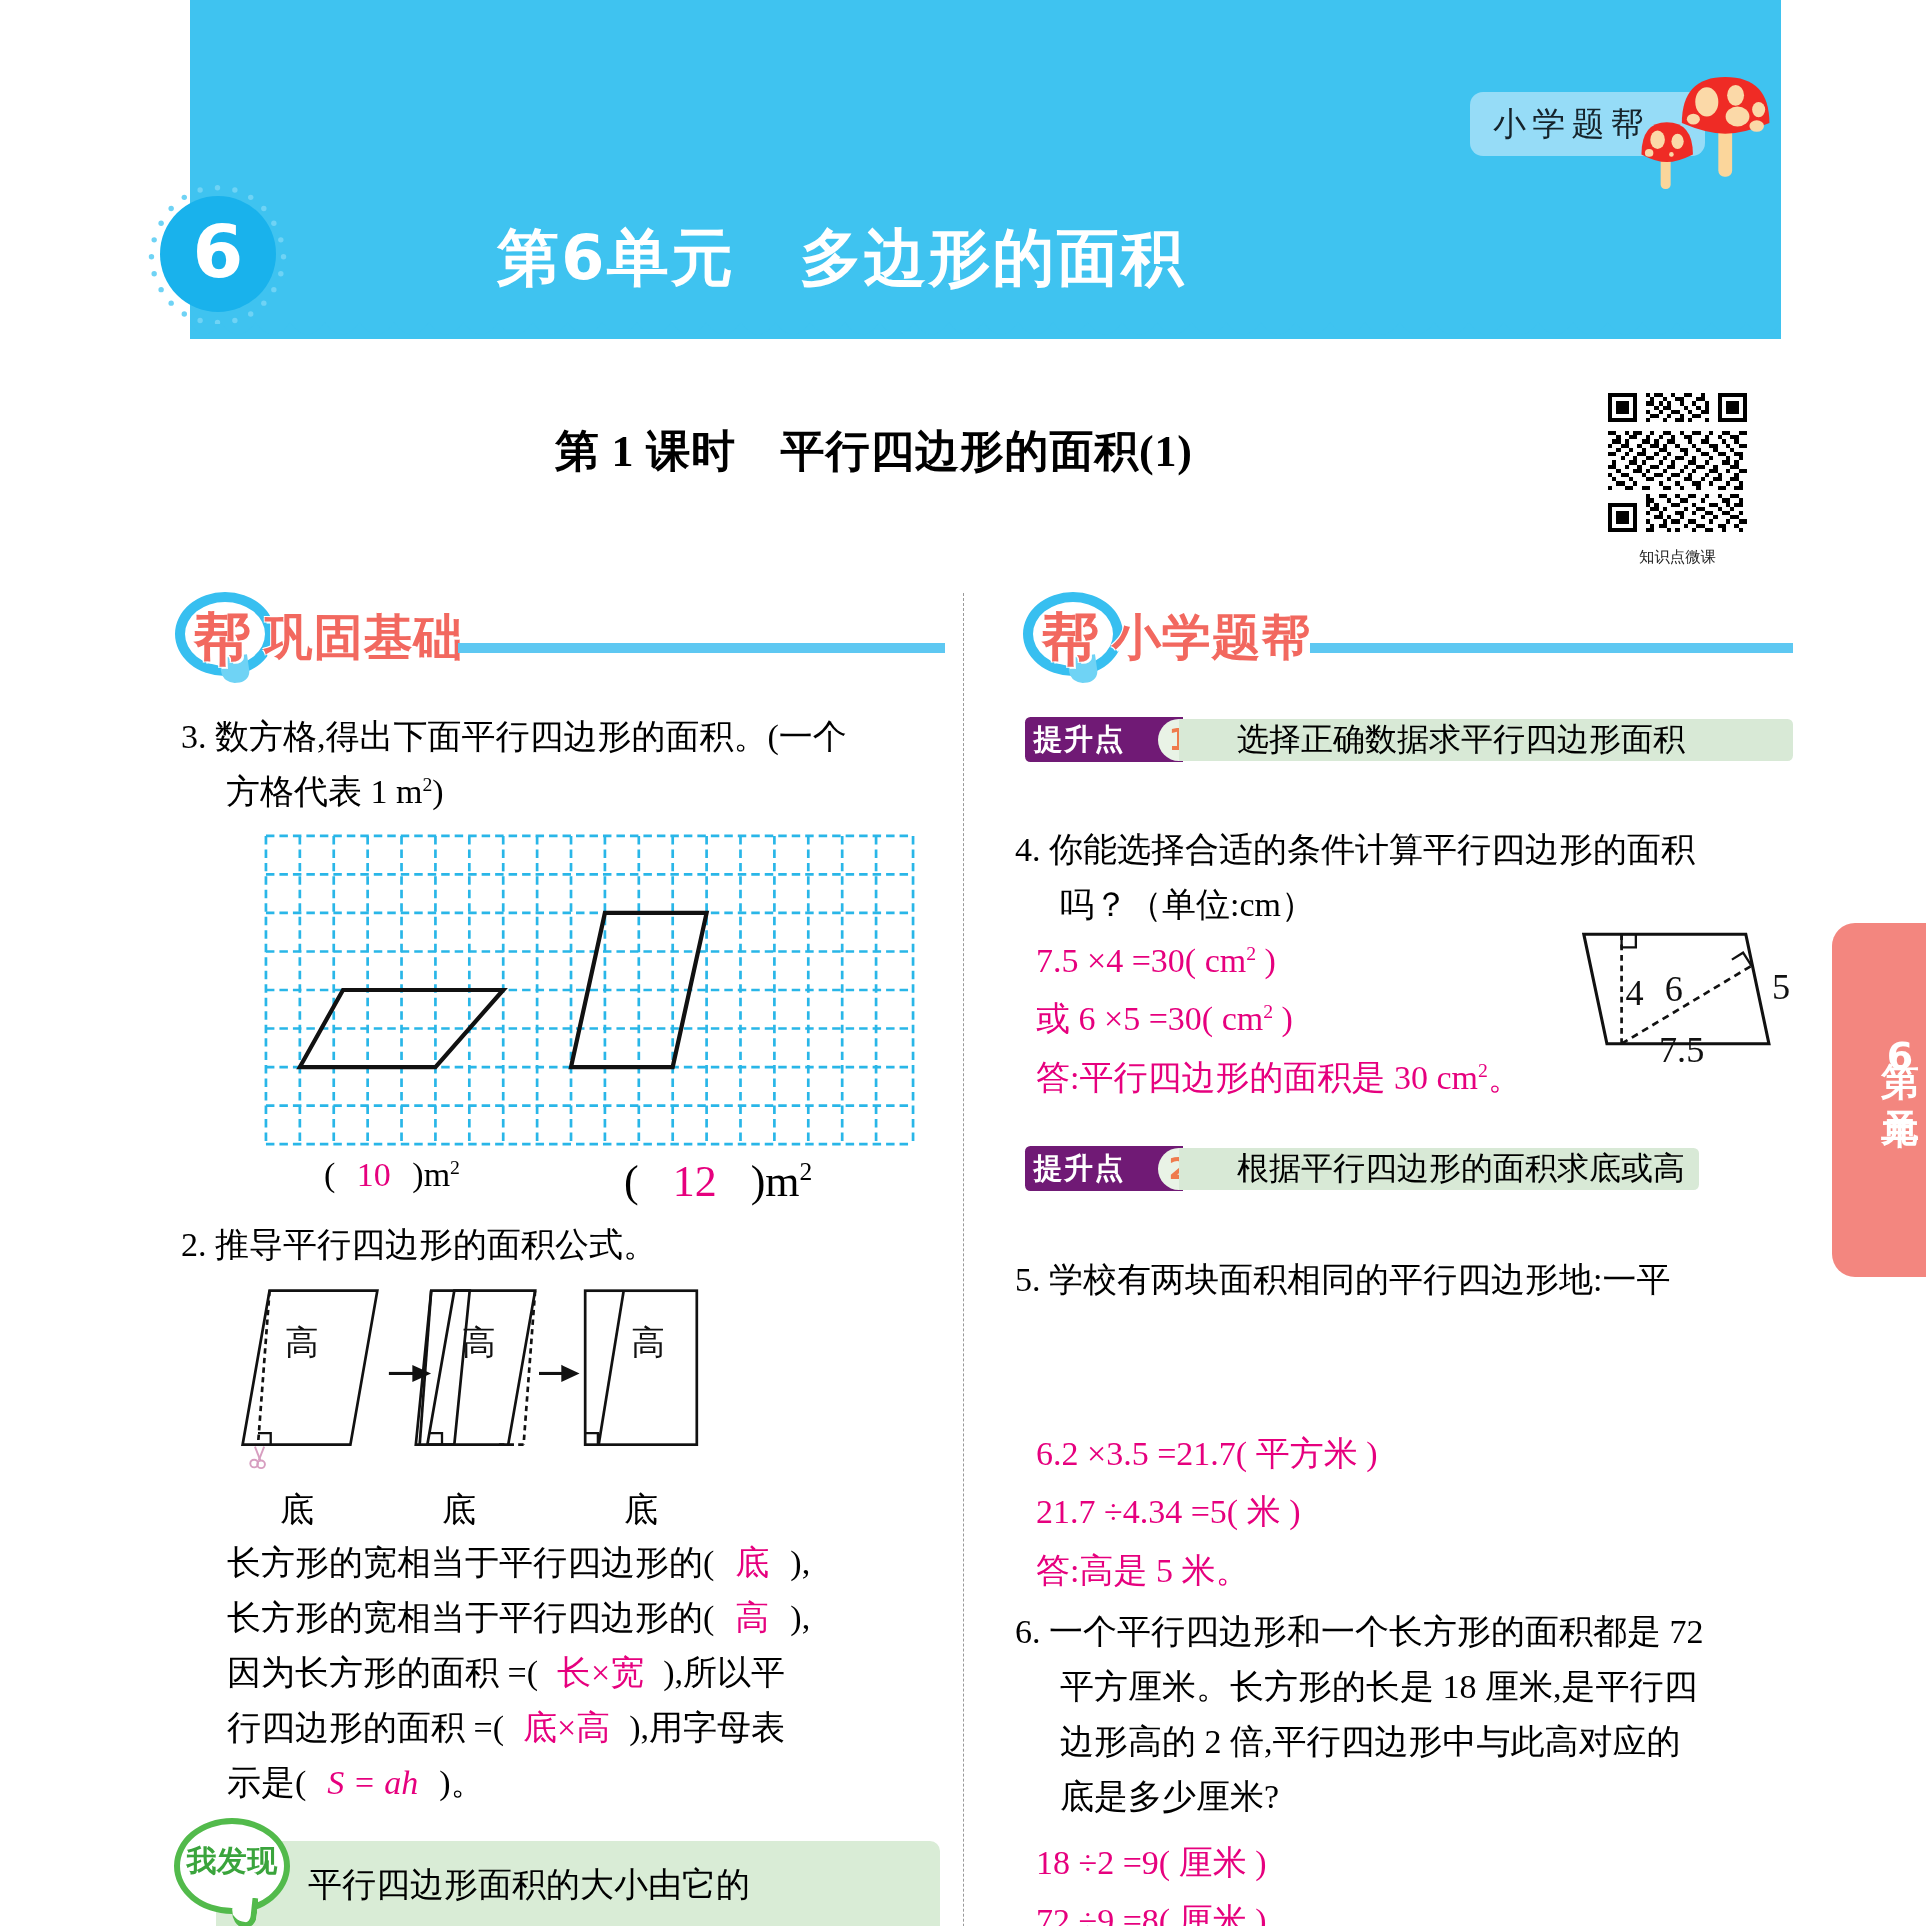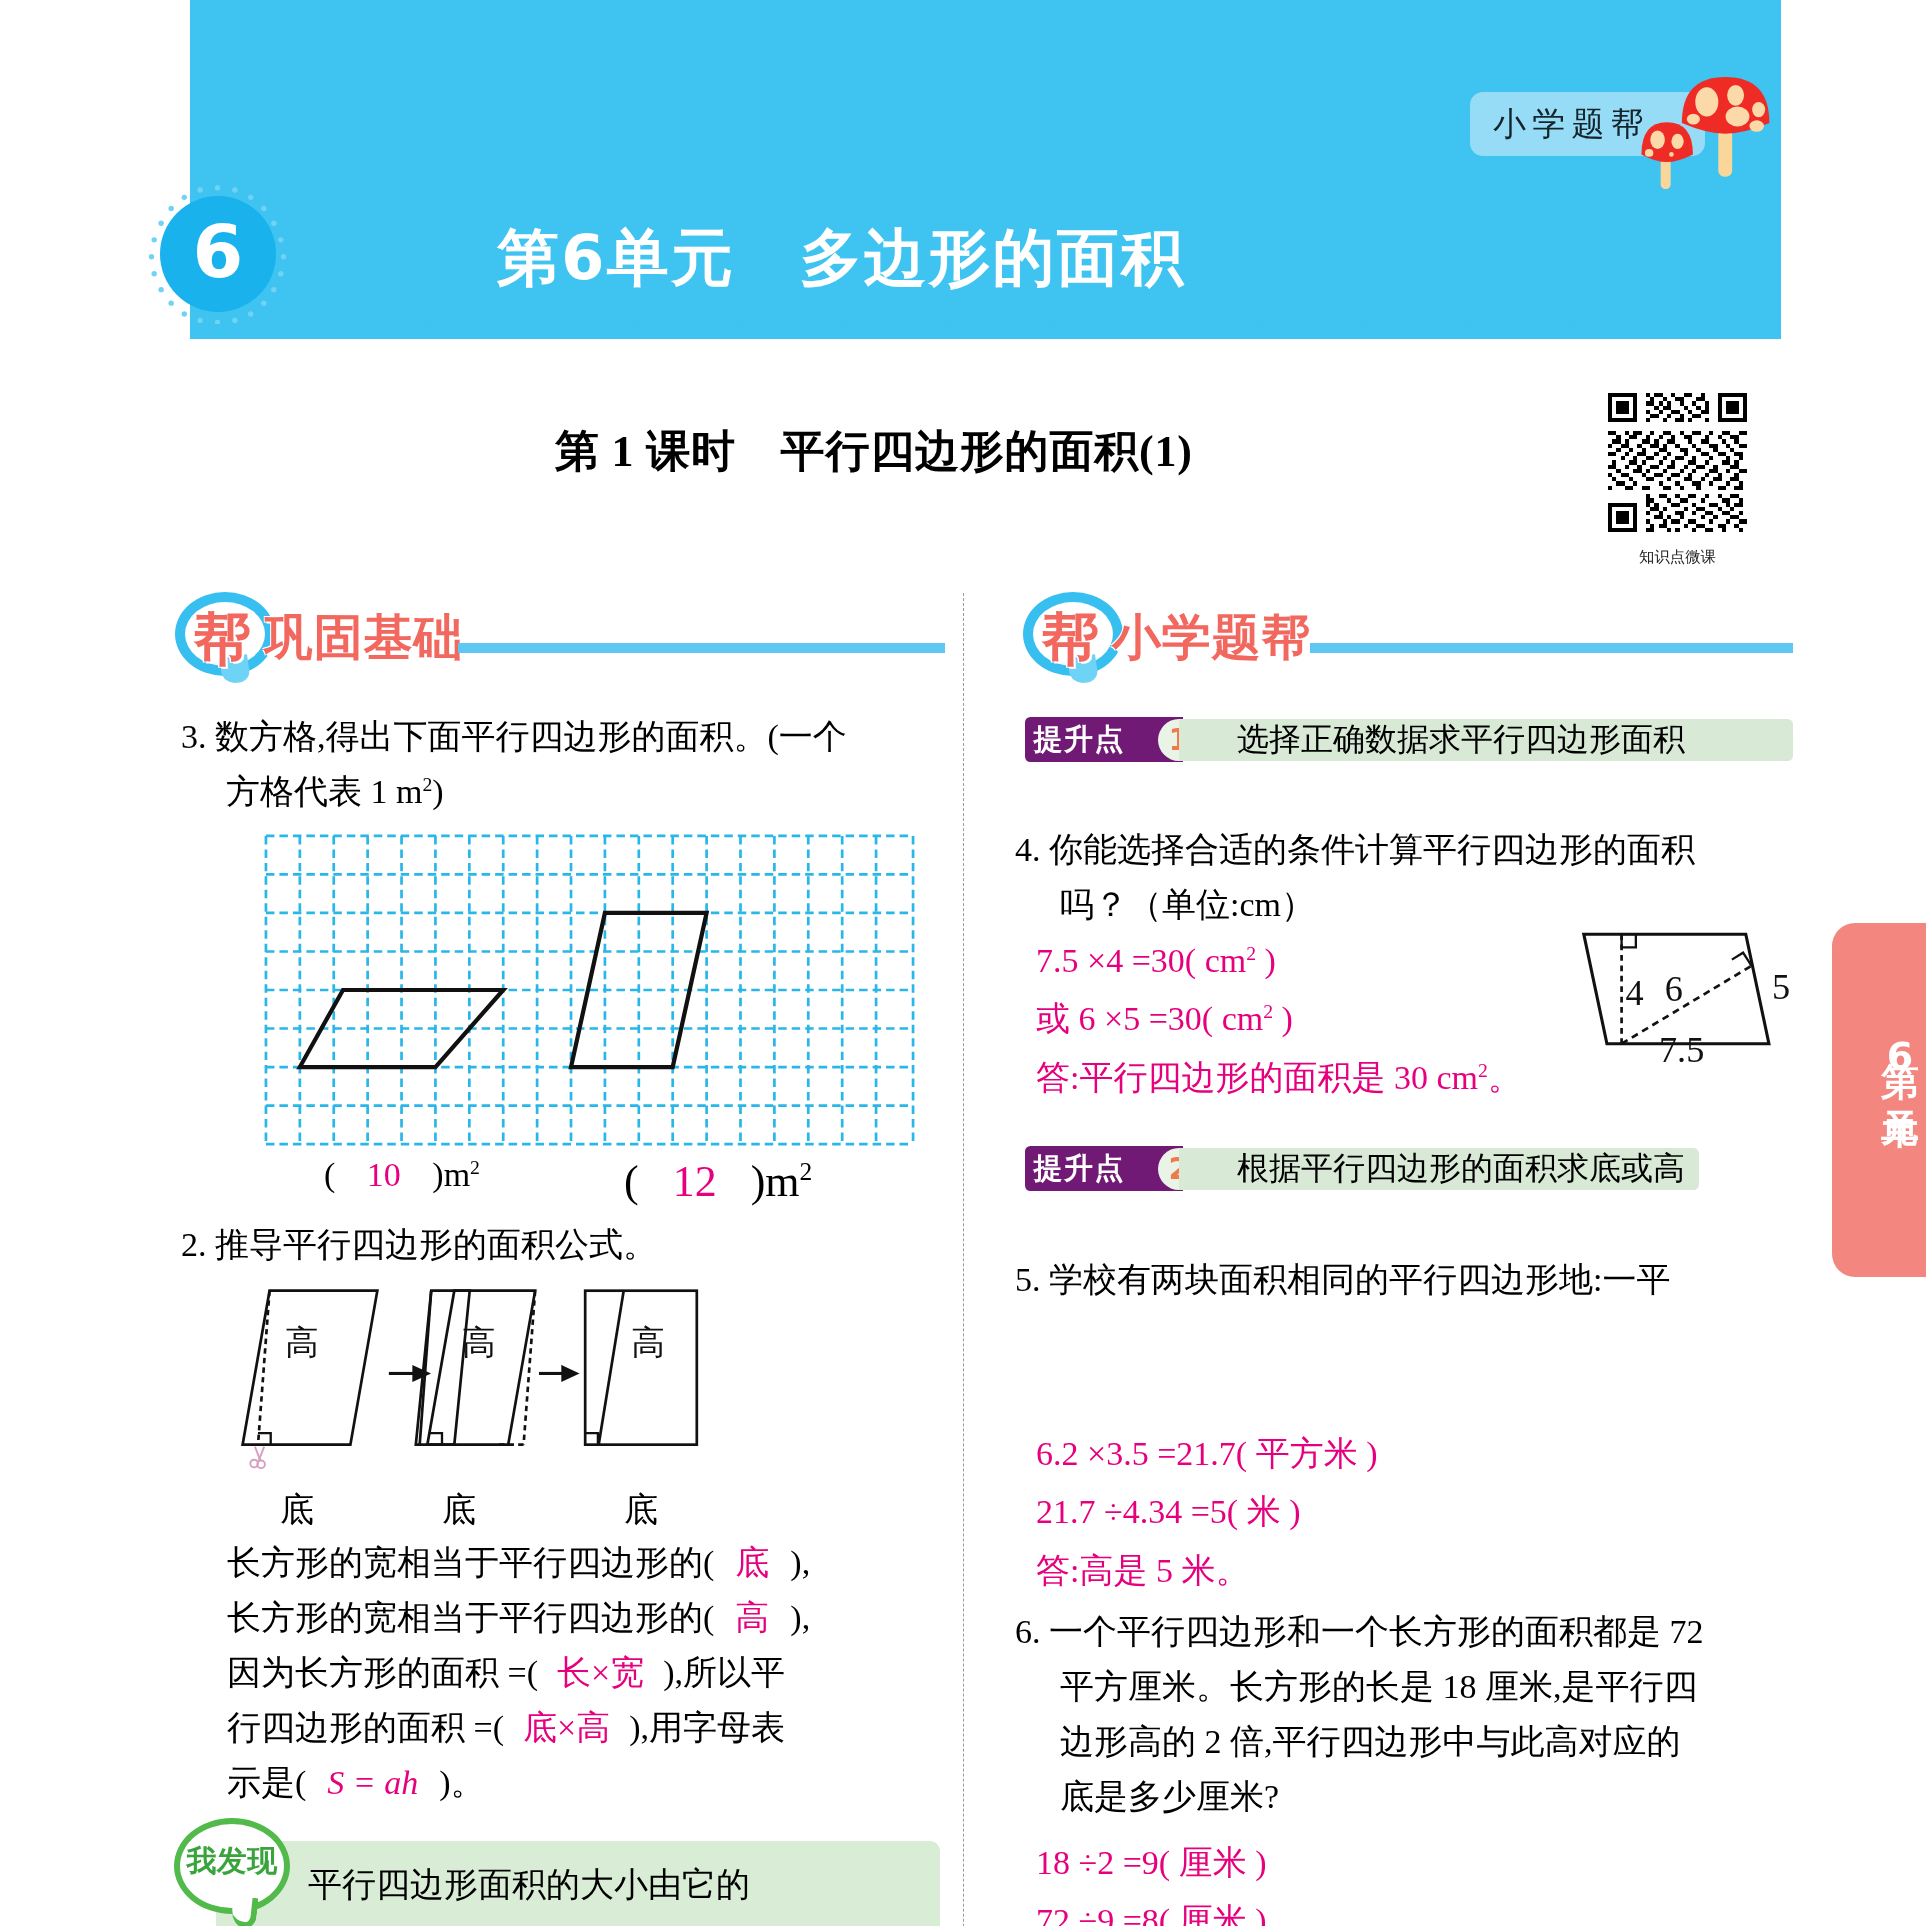--- a/index.html
+++ b/index.html
@@ -534,21 +534,21 @@
     <line x1="1501" y1="5" x2="1501" y2="805"></line>
     <line x1="1589" y1="5" x2="1589" y2="805"></line>
     <line x1="1685" y1="5" x2="1685" y2="805"></line>
   </g>
   <polygon points="205,405 621,405 445,605 93,605" fill="none" stroke="#111" stroke-width="11"></polygon>
   <polygon points="885,205 1149,205 1061,605 797,605" fill="none" stroke="#111" stroke-width="11"></polygon>
 </svg>
 
 <div style="position:absolute; left:324px; top:1156px; font-size:34px; font-family:'Liberation Serif',serif;">
   <span>(</span>
-  <span class="ans" style="margin:0 23px;">10</span>
+  <span class="ans" style="margin:0 13px;">10</span>
   <span>)m</span><sup>2</sup>
 </div>
 <div style="position:absolute; left:624px; top:1156px; font-size:44px; font-family:'Liberation Serif',serif;">
   <span>(</span>
   <span class="ans" style="margin:0 23px;">12</span>
   <span>)m</span><sup>2</sup>
 </div>
 
 <div class="q" style="left:181px; top:1217px; width:770px;">
   <div>2. 推导平行四边形的面积公式。</div>

